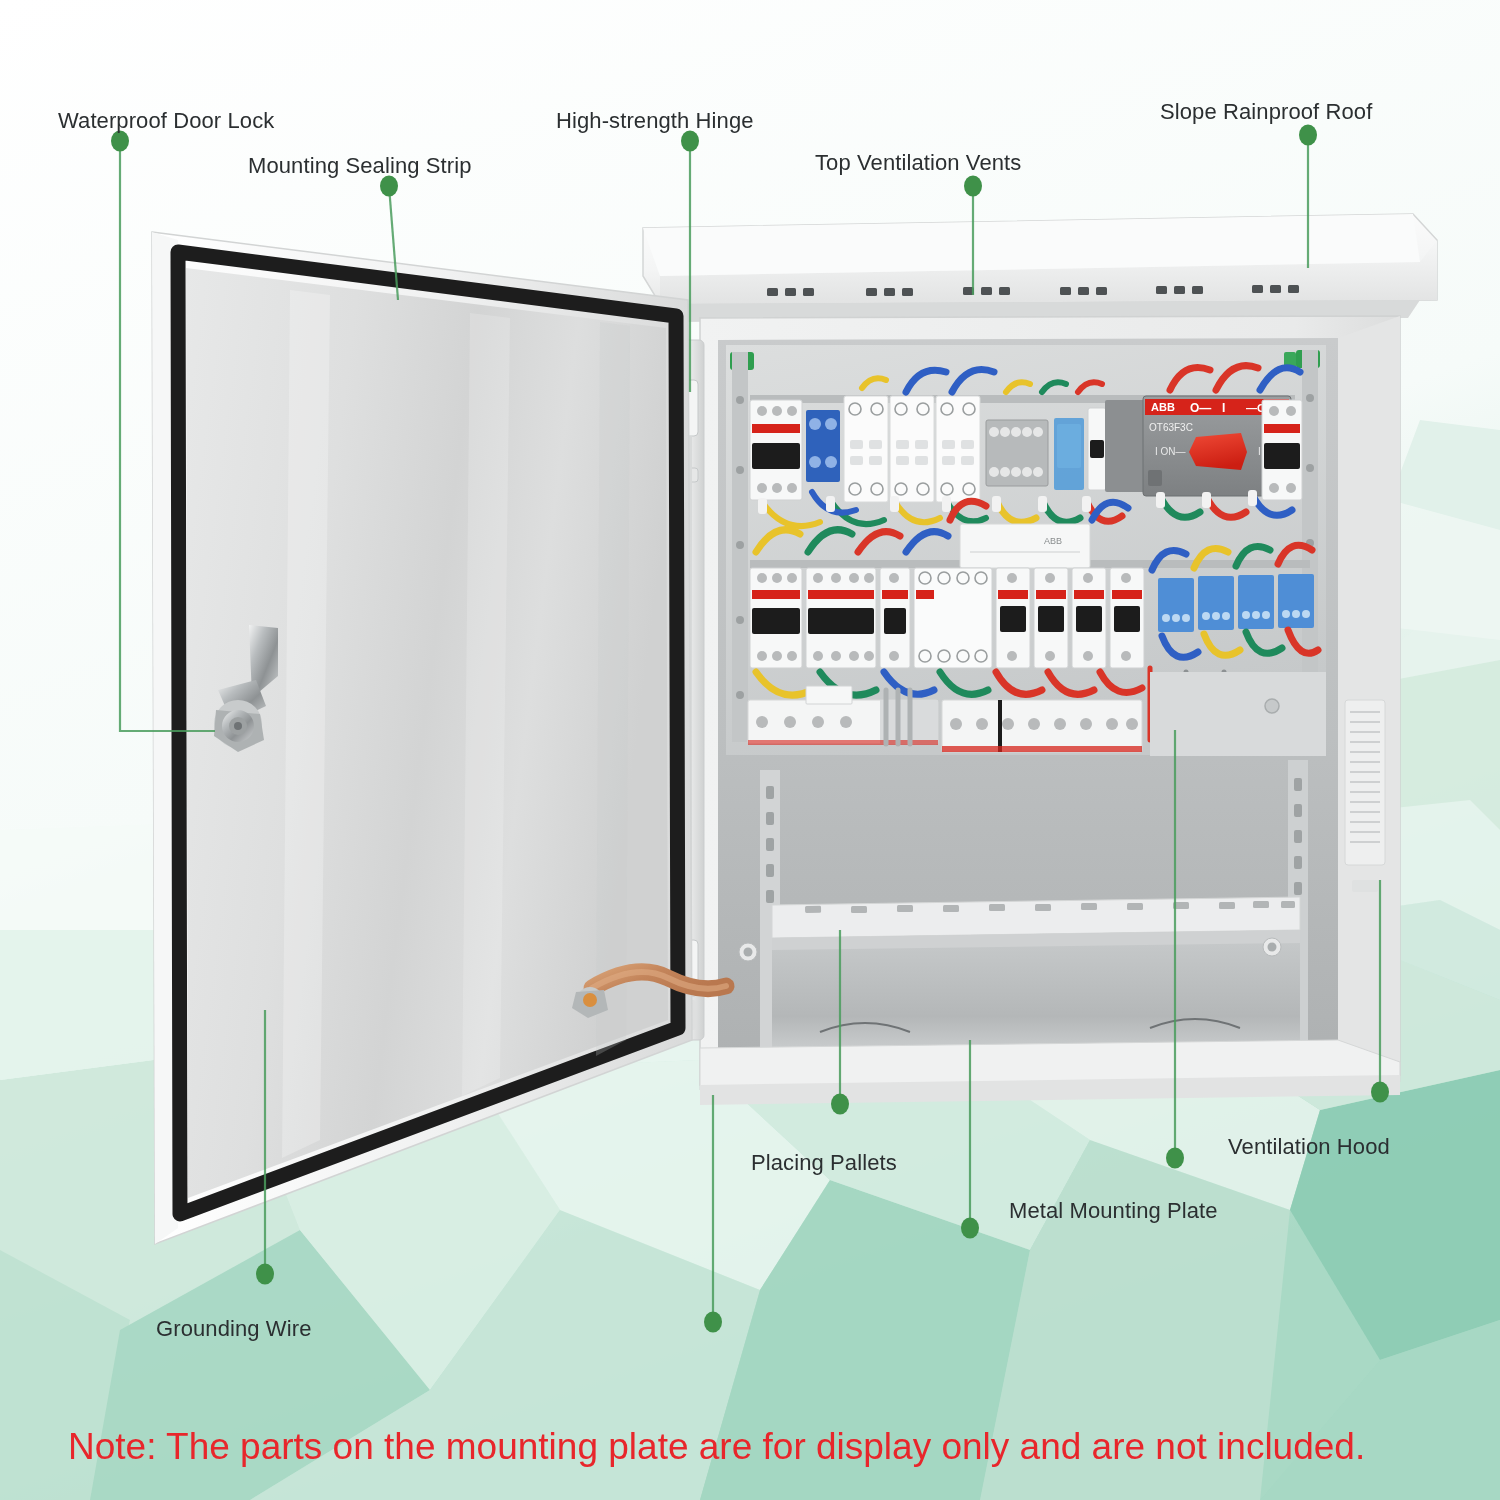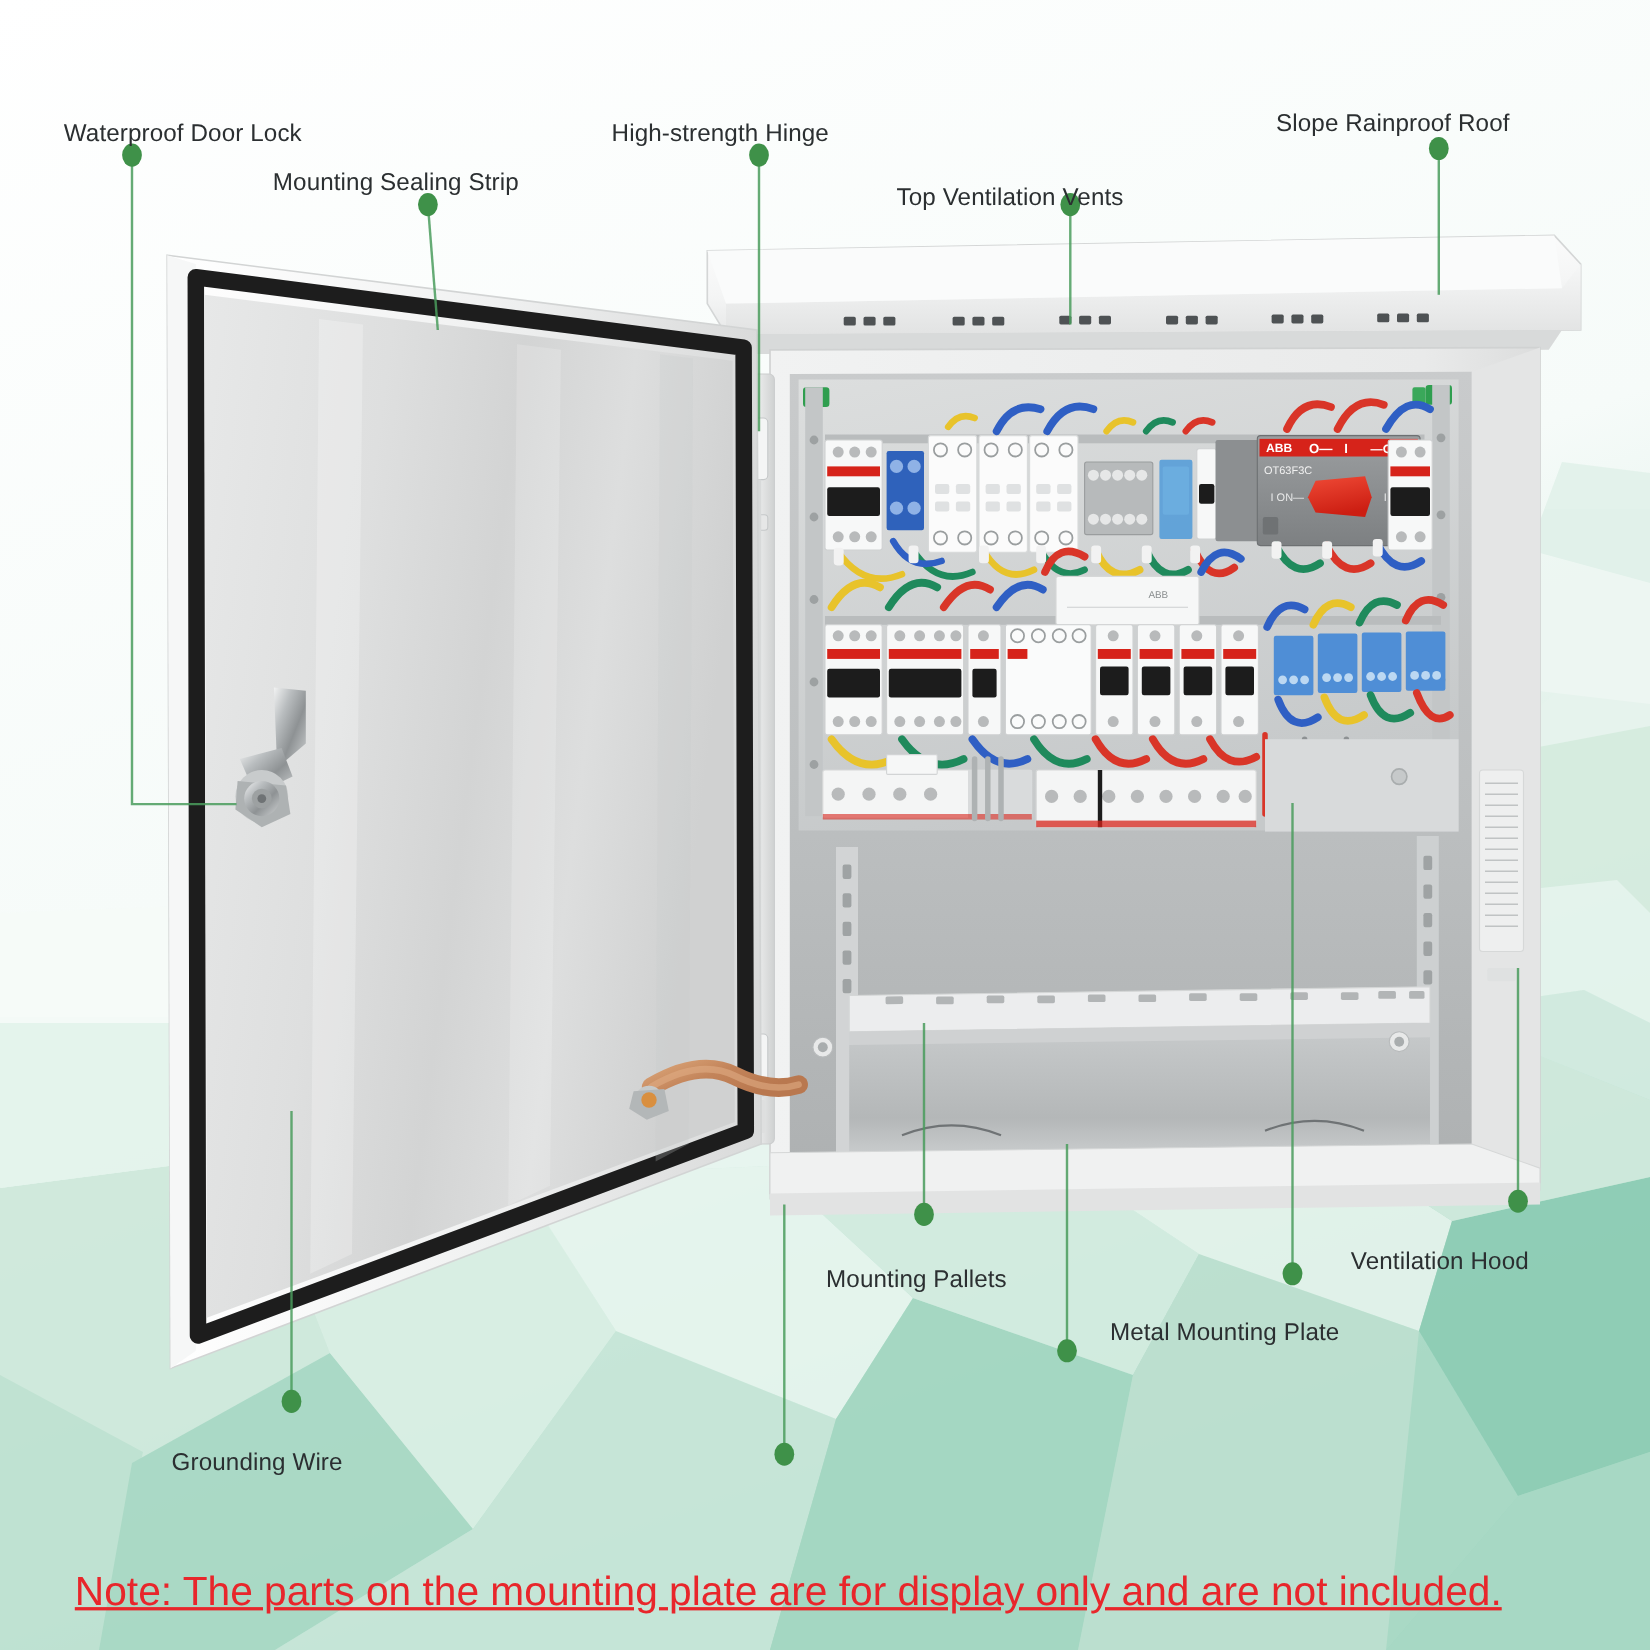--- a/index.html
+++ b/index.html
@@ -27,21 +27,20 @@
     letter-spacing: .1px;
     white-space: nowrap;
     line-height: 1;
   }
   .callout-note {
     position: absolute;
     color: #e8262b;
     font-size: 37px;
     white-space: nowrap;
     line-height: 1;
-    text-decoration: underline;
   }
   #leader-lines { position: absolute; inset: 0; width: 1500px; height: 1500px; pointer-events: none; }
 
   
   #product { position: absolute; left: 0; top: 0; width: 1500px; height: 1500px; }
 </style>
 </head>
 <body>
 
 <div id="stage">
@@ -709,22 +708,22 @@
       <ellipse cx="970" cy="1228" rx="9" ry="10.5"></ellipse>
       <ellipse cx="840" cy="1104" rx="9" ry="10.5"></ellipse>
       <ellipse cx="713" cy="1322" rx="9" ry="10.5"></ellipse>
       <ellipse cx="265" cy="1274" rx="9" ry="10.5"></ellipse>
     </g>
   </svg>
 
   <div class="callout-label" style="left:58px;top:110px;">Waterproof Door Lock</div>
   <div class="callout-label" style="left:248px;top:155px;">Mounting Sealing Strip</div>
   <div class="callout-label" style="left:556px;top:110px;">High-strength Hinge</div>
-  <div class="callout-label" style="left:815px;top:168px;text-align:right;">Top Ventilation Vents</div>
+  <div class="callout-label" style="left:815px;top:152px;text-align:right;">Top Ventilation Vents</div>
   <div class="callout-label" style="left:1160px;top:101px;">Slope Rainproof Roof</div>
   <div class="callout-label" style="left:1228px;top:1136px;">Ventilation Hood</div>
   <div class="callout-label" style="left:1009px;top:1200px;">Metal Mounting Plate</div>
-  <div class="callout-label" style="left:751px;top:1152px;">Mounting Pallets</div>
+  <div class="callout-label" style="left:751px;top:1152px;">Placing Pallets</div>
   <div class="callout-label" style="left:156px;top:1318px;">Grounding Wire</div>
 
   <div class="callout-note" style="left:68px;top:1428px;">Note: The parts on the mounting plate are for display only and are not included.</div>
 
 </div>
 
 </body></html>

